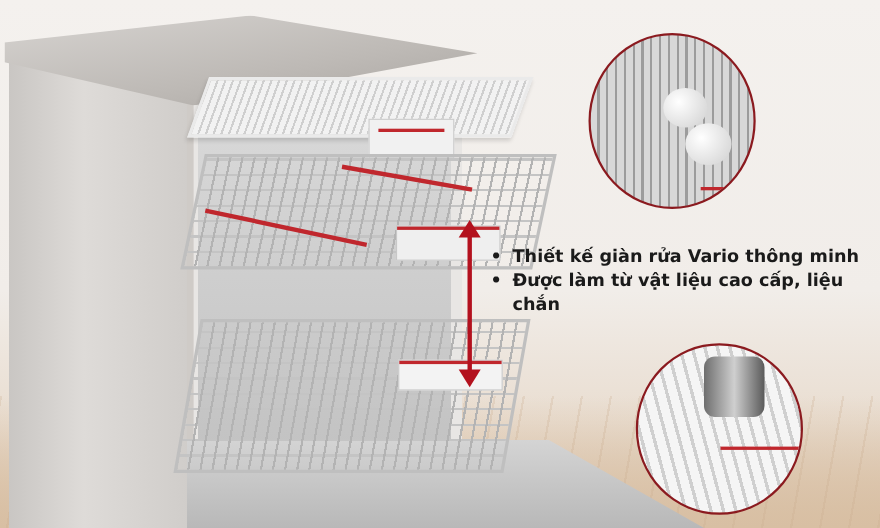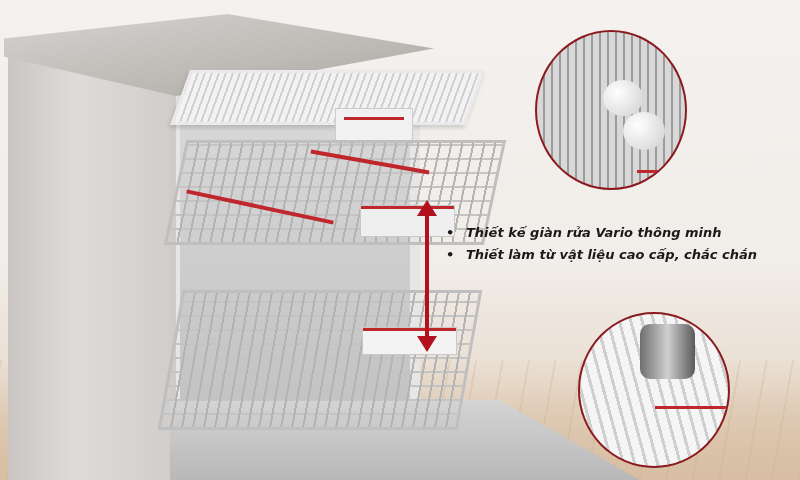--- a/index.html
+++ b/index.html
@@ -55,21 +55,21 @@
         #c9c9c9; }
     .circle-bottom { left:578px; top:312px; width:152px; height:156px;
       background: repeating-linear-gradient(75deg, #f5f5f5 0 8px, #cfcfcf 8px 11px); }
     .bowl { position:absolute; border-radius:50%; background: radial-gradient(circle at 35% 35%, #ffffff, #cfcfcf); }
     .pot { position:absolute; left:60px; top:10px; width:55px; height:55px; border-radius:10px;
       background: linear-gradient(90deg,#6e6e6e,#cfcfcf,#5a5a5a); }
     .c-rail { position:absolute; height:3px; background:#c0272d; }
     
     .bullets { position:absolute; left:440px; top:222px; width:360px; list-style:none; }
     .bullets li { position:relative; padding-left:26px; font-family:"DejaVu Sans", sans-serif;
-      font-style:italic; font-weight:bold; font-size:13px; line-height:22px; color:#1a1a1a; }
+      font-weight:bold; font-size:16px; line-height:22px; color:#1a1a1a; }
     .bullets li::before { content:"•"; position:absolute; left:6px; top:0; font-style:normal; }
   </style>
 </head>
 <body>
 
 <div class="scene">
   <div class="floor"></div>
 
   <div class="body-side"></div>
   <div class="front-frame"></div>
@@ -98,15 +98,15 @@
     <div class="c-rail" style="left:100px;top:138px;width:40px;"></div>
   </div>
 
   <div class="circle circle-bottom">
     <div class="pot"></div>
     <div class="c-rail" style="left:75px;top:92px;width:80px;"></div>
   </div>
 
   <ul class="bullets">
     <li>Thiết kế giàn rửa Vario thông minh</li>
-    <li>Thiết làm từ vật liệu cao cấp, chắc chắn</li>
+    <li>Được làm từ vật liệu cao cấp, liệu chắn</li>
   </ul>
 </div>
 
 </body></html>

